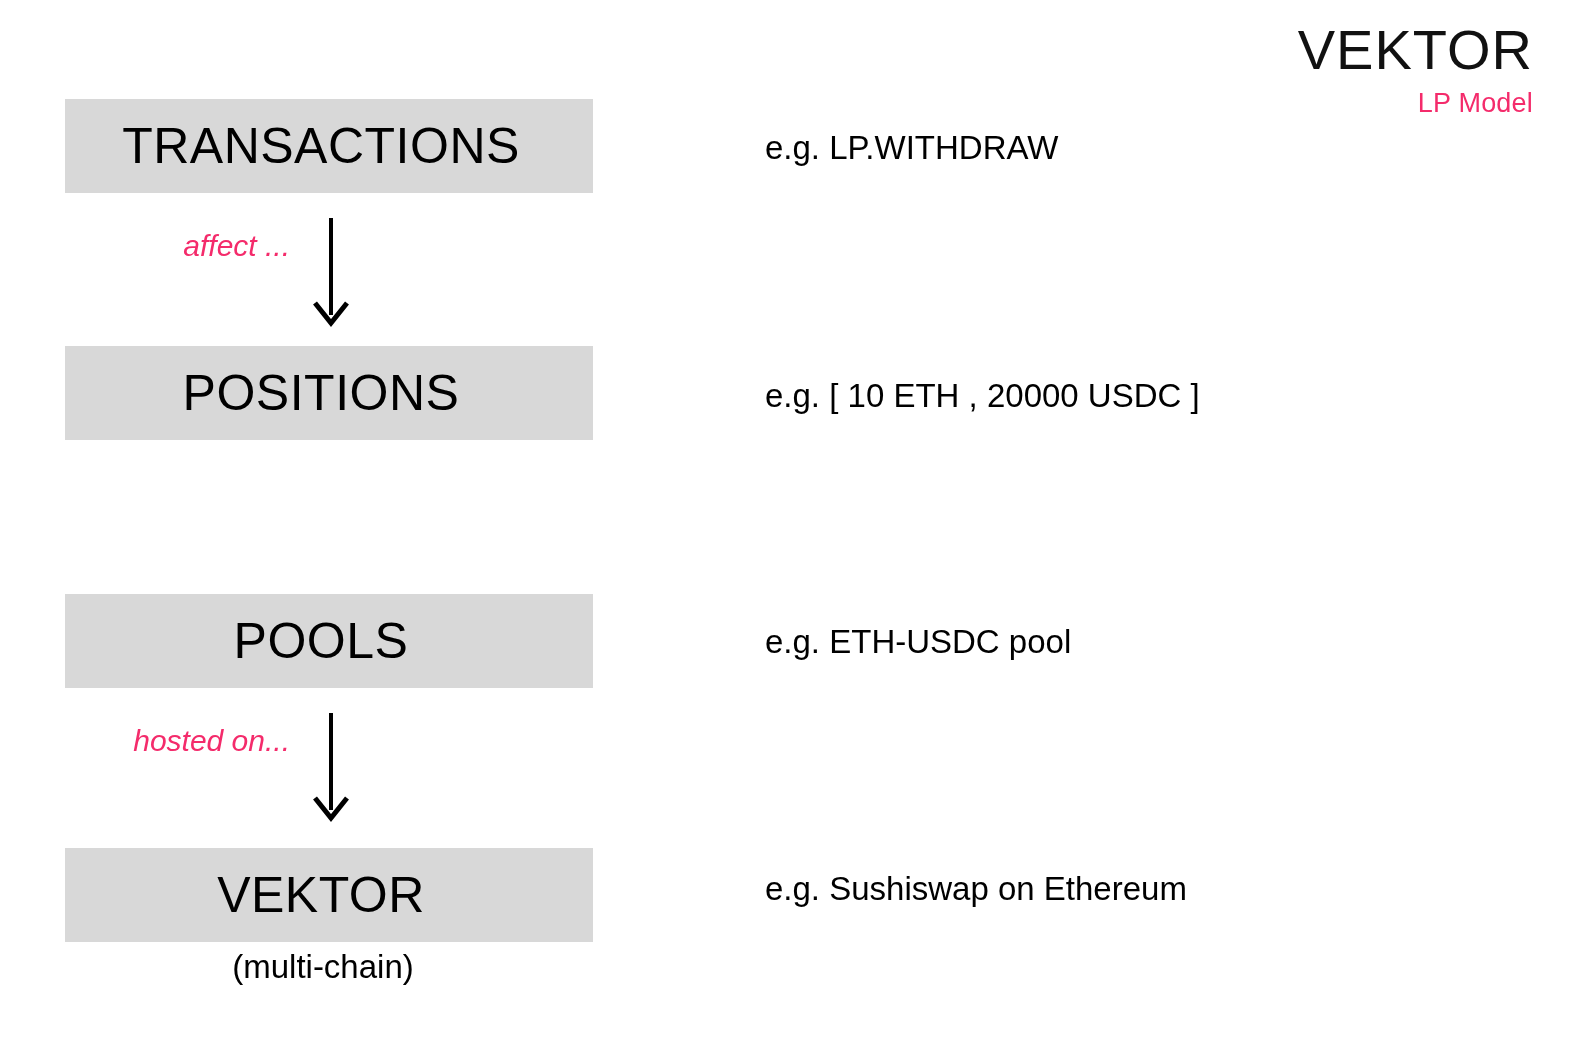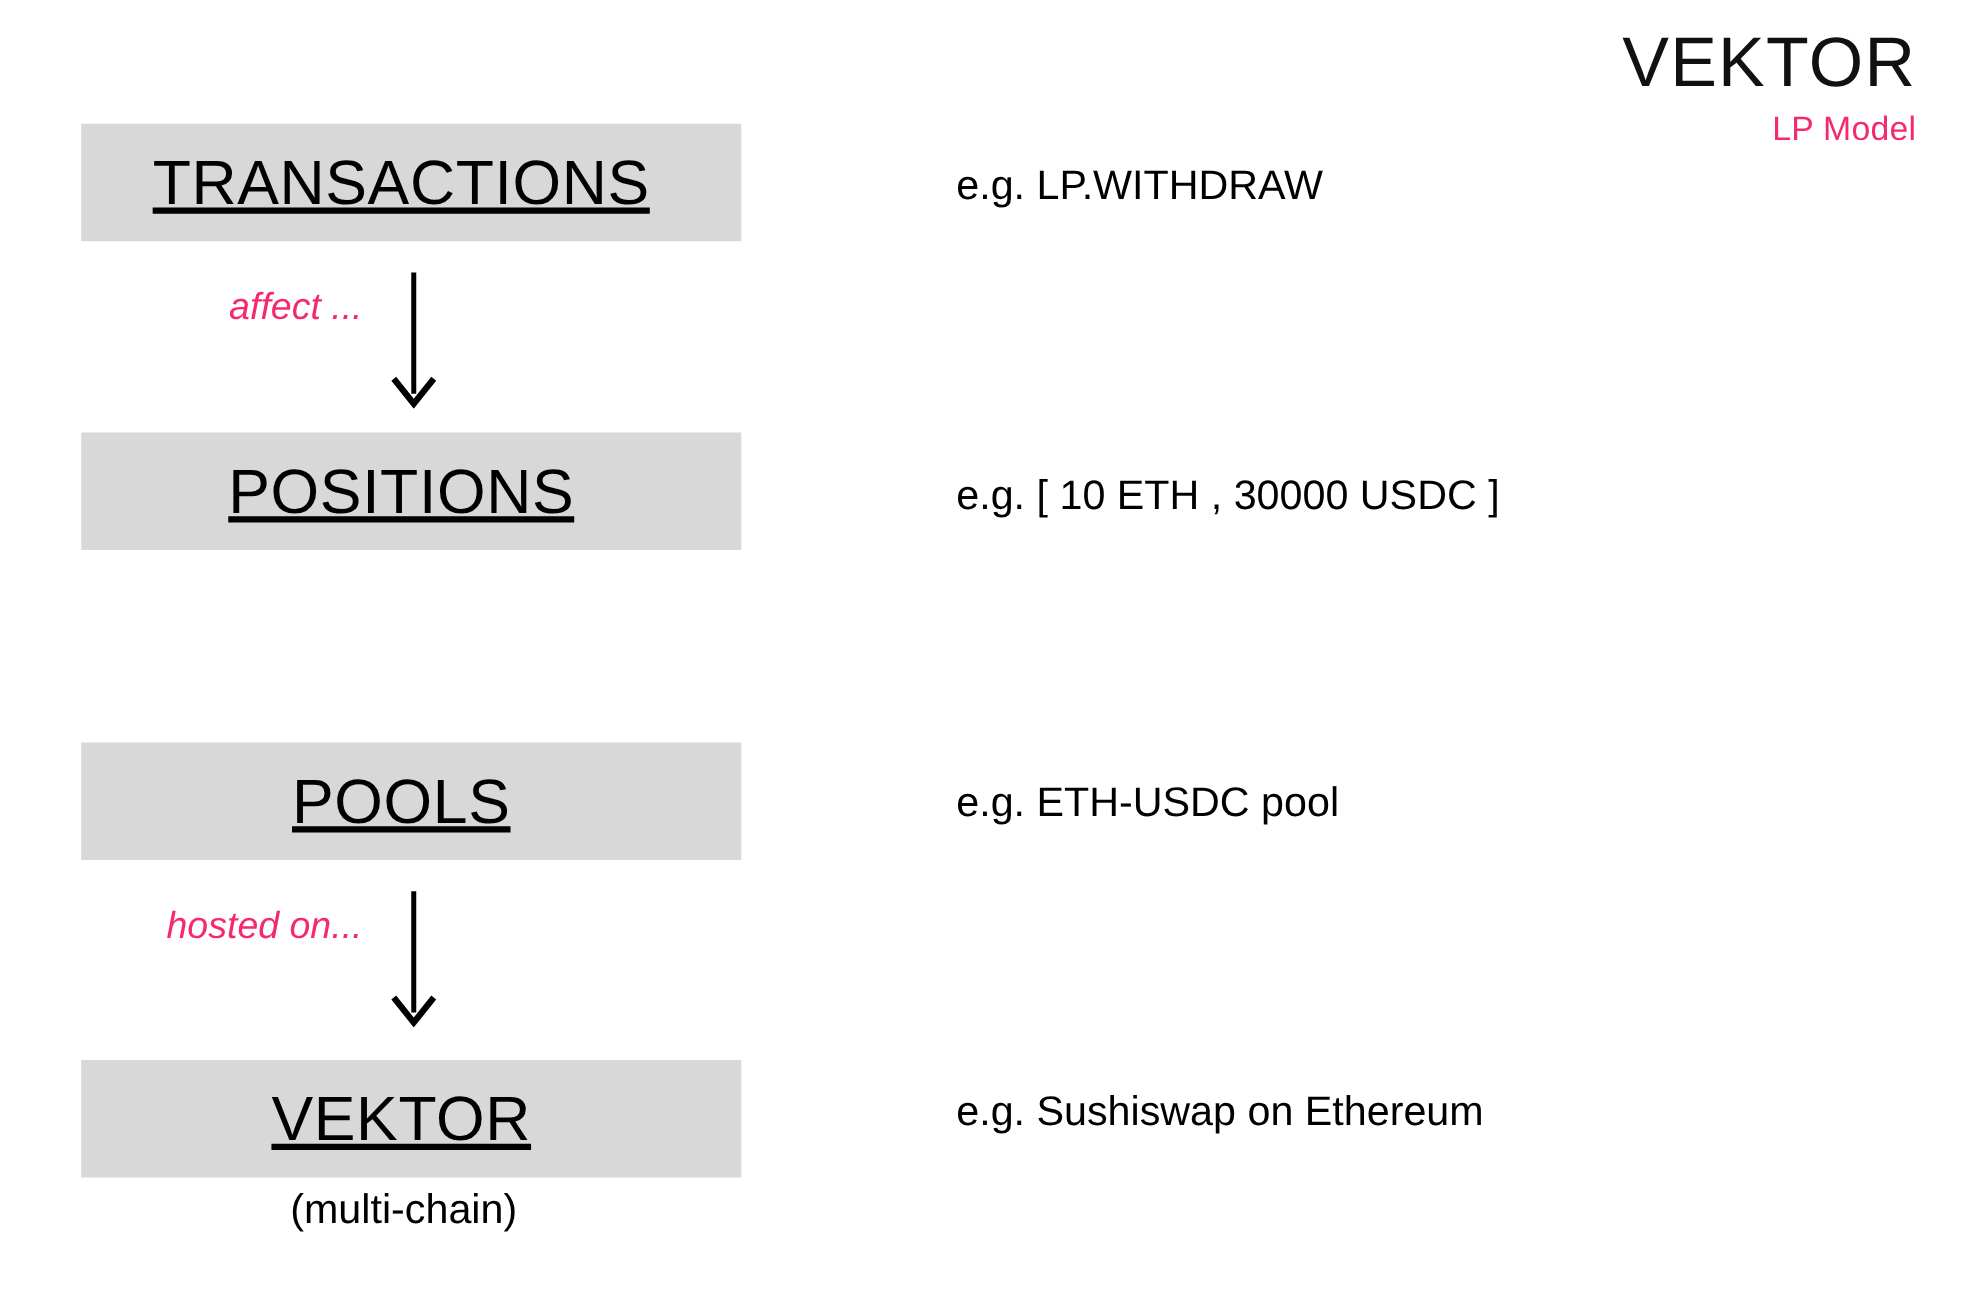--- a/index.html
+++ b/index.html
@@ -61,21 +61,20 @@
   }
   .node-label {
     font-family: "Liberation Sans", sans-serif;
     font-size: 50px;
     font-weight: 400;
     color: #000000;
     letter-spacing: 0.5px;
     line-height: 1;
     position: relative;
     left: -8px;
-    text-decoration: underline;
   }
   #node-0 { top: 99px; }
   #node-1 { top: 346px; }
   #node-2 { top: 594px; }
   #node-3 { top: 848px; }
 
   .node-caption {
     position: absolute;
     left: 65px;
     width: 528px;
@@ -154,21 +153,21 @@
       <svg width="52" height="112" viewBox="0 0 52 112" xmlns="http://www.w3.org/2000/svg">
         <line x1="26" y1="3" x2="26" y2="100" stroke="#000000" stroke-width="4"></line>
         <polyline points="10,88 26,108 42,88" fill="none" stroke="#000000" stroke-width="5" stroke-linecap="butt" stroke-linejoin="miter"></polyline>
       </svg>
     </span>
   </div>
 
   <div class="node" id="node-1">
     <span class="node-label">POSITIONS</span>
   </div>
-  <div class="example" id="example-1">e.g. [ 10 ETH , 30000 USDC ]</div>
+  <div class="example" id="example-1">e.g. [ 10 ETH , 20000 USDC ]</div>
 
 
   <div class="node" id="node-2">
     <span class="node-label">POOLS</span>
   </div>
   <div class="example" id="example-2">e.g. ETH-USDC pool</div>
 
   <div class="connector" id="connector-2">
     <span class="connector-label">hosted on...</span>
     <span class="connector-arrow">

